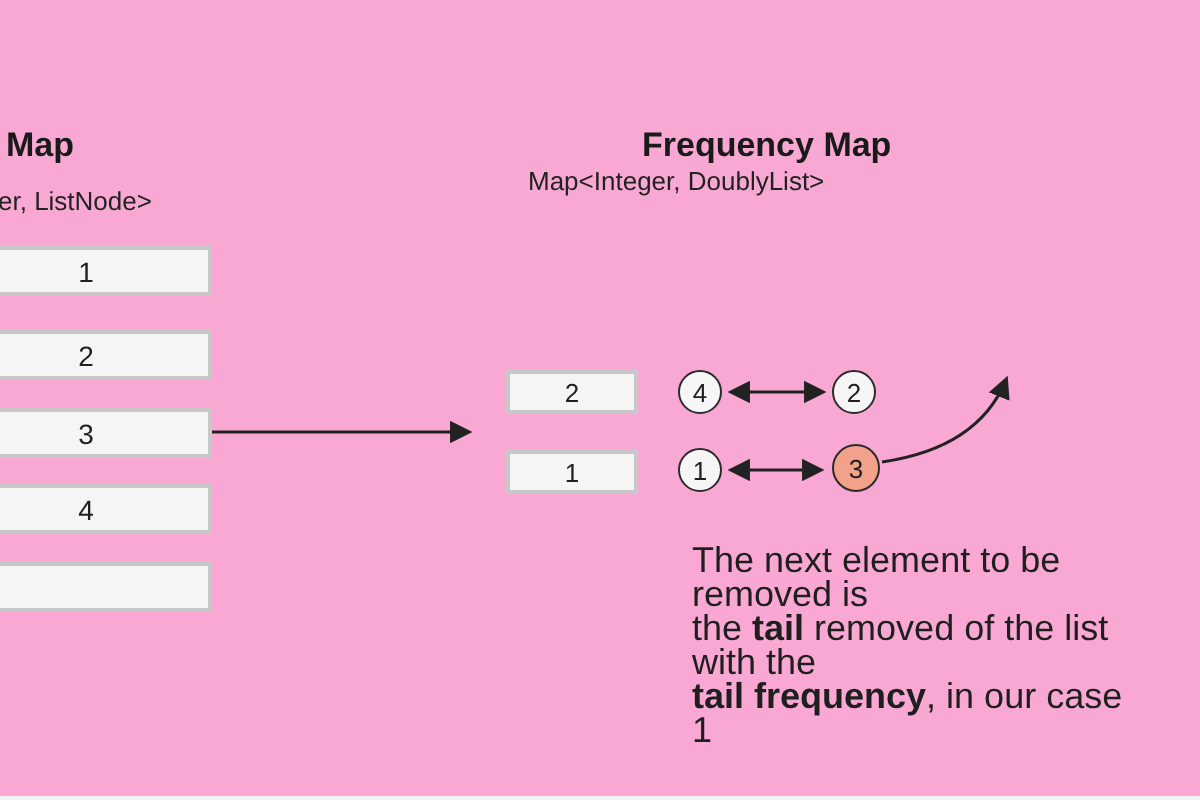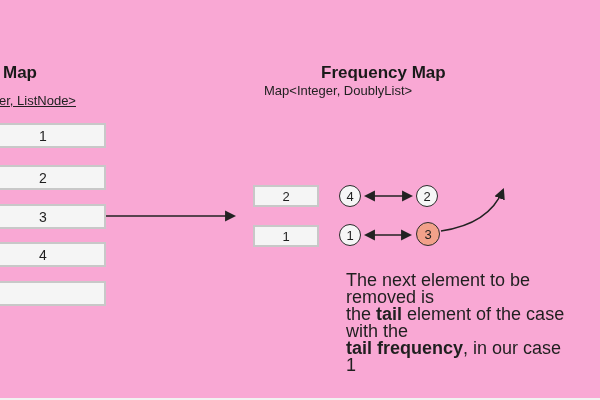--- a/index.html
+++ b/index.html
@@ -58,21 +58,21 @@
     position:absolute;left:0;bottom:0;width:600px;height:2px;
     background:#f2f2f2;
   }
 </style>
 </head>
 <body>
 
 <div class="canvas">
 
   <div class="map-title" style="left:3px;top:63px;">Map</div>
-  <div class="map-subtitle" style="left:-1px;top:93px;text-decoration:underline;">er, ListNode&gt;</div>
+  <div class="map-subtitle" style="left:-1px;top:93px;">er, ListNode&gt;</div>
 
   <div class="key-box left-box" style="top:123px;">1</div>
   <div class="key-box left-box" style="top:165px;">2</div>
   <div class="key-box left-box" style="top:204px;">3</div>
   <div class="key-box left-box" style="top:242px;">4</div>
   <div class="key-box left-box" style="top:281px;"></div>
 
   <div class="map-title" style="left:273px;top:63px;margin-left:48px;">Frequency Map</div>
   <div class="map-subtitle" style="left:264px;top:83px;text-align:right;">Map&lt;Integer, DoublyList&gt;</div>
 
@@ -95,18 +95,18 @@
 
     <line x1="366" y1="196" x2="411" y2="196" stroke="#222222" stroke-width="1.6" marker-start="url(#ah)" marker-end="url(#ah)"></line>
 
     <line x1="366" y1="235" x2="410" y2="235" stroke="#222222" stroke-width="1.6" marker-start="url(#ah)" marker-end="url(#ah)"></line>
 
     <path d="M 441 231 Q 489 224 503 190" fill="none" stroke="#222222" stroke-width="1.6" marker-end="url(#ah)"></path>
   </svg>
 
   <div class="note">
     <div><span>The next element to be removed is</span></div>
-    <div><span>the </span><b>tail</b><span> element of the case with the</span></div>
+    <div><span>the </span><b>tail</b><span> removed of the list with the</span></div>
     <div><b>tail frequency</b><span>, in our case 1</span></div>
   </div>
 
   <div class="bottom-hairline"></div>
 </div>
 
 </body></html>

